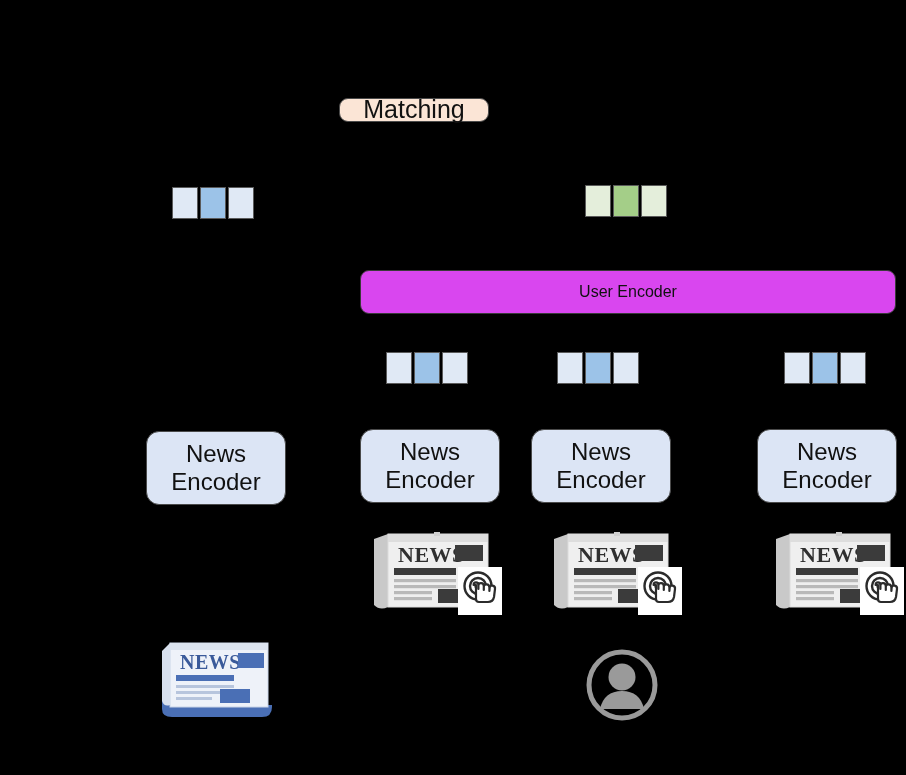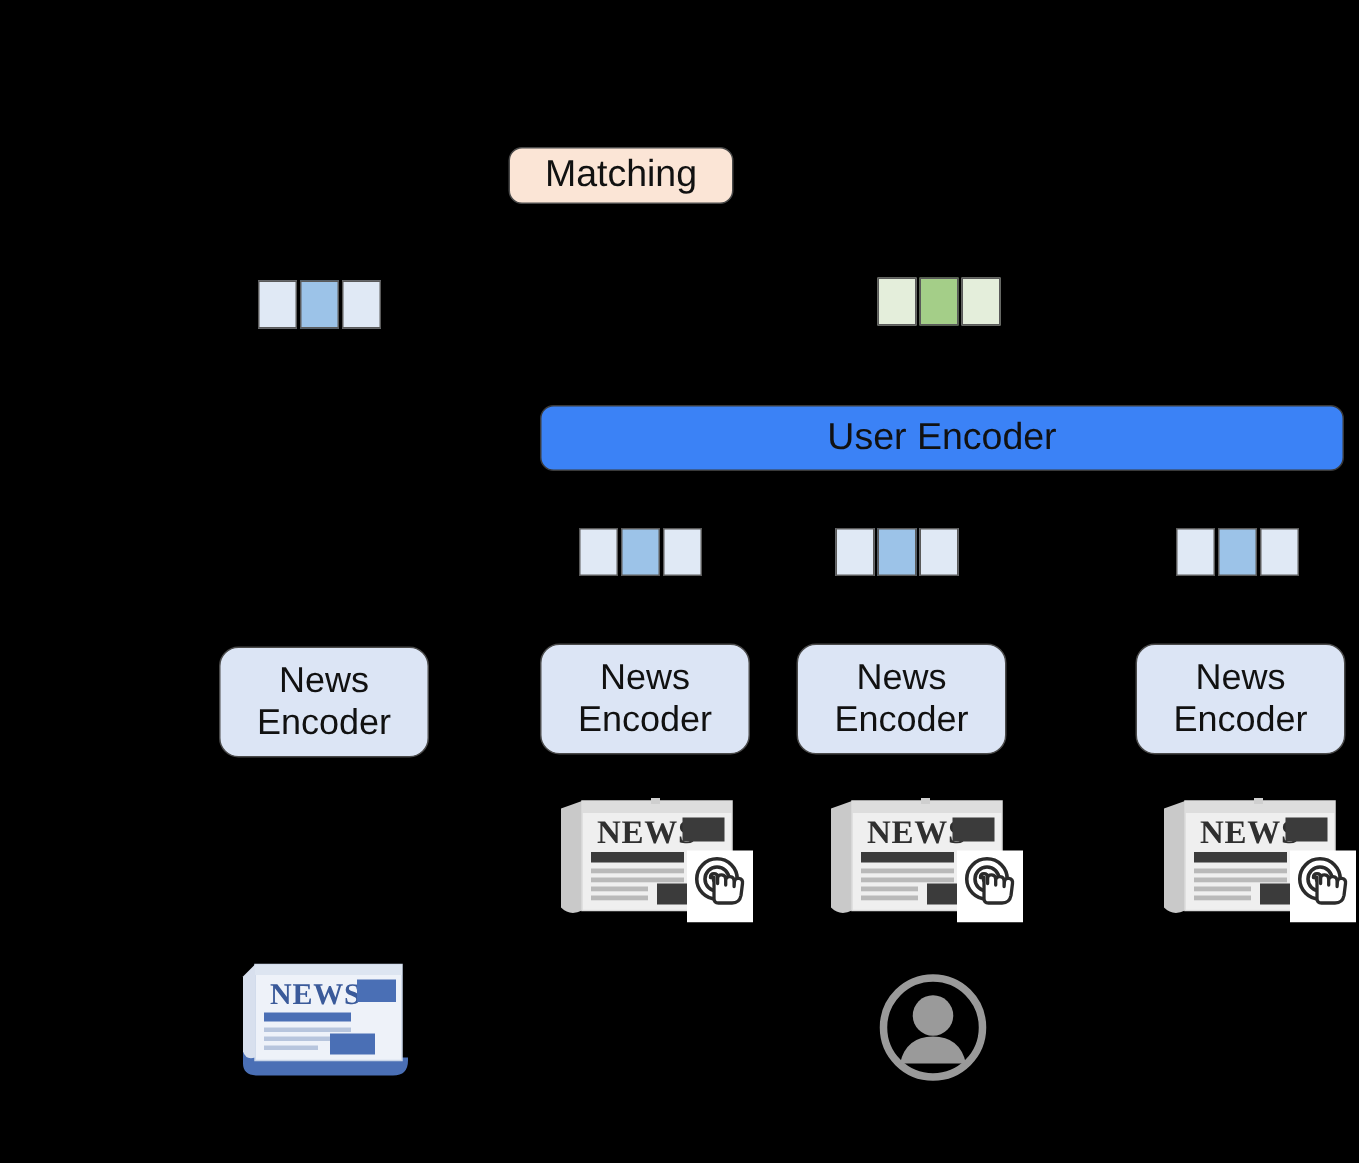--- a/index.html
+++ b/index.html
@@ -31,23 +31,23 @@
     line-height: 1.18;
     white-space: pre-line;
   }
   .matching-box {
     background: #fbe5d6;
     border-color: #4a4a4a;
     font-size: 25px;
     border-radius: 9px;
   }
   .user-encoder-box {
-    background: #3b82f6;
+    background: #d946ef;
     border-color: #3a3a3a;
-    font-size: 25px;
+    font-size: 16px;
     border-radius: 9px;
   }
   .news-encoder-box {
     background: #dce5f5;
     border-color: #4a4a4a;
     font-size: 24px;
     border-radius: 13px;
   }
 
   
@@ -74,21 +74,21 @@
   .paper svg, .avatar svg { display: block; }
 
   
   .avatar { position: absolute; }
 </style>
 </head>
 <body>
 
 <div id="canvas">
 
-  <div class="box matching-box" style="left:339px; top:98px; width:150px; height:38px;">Matching</div>
+  <div class="box matching-box" style="left:339px; top:98px; width:150px; height:24px;">Matching</div>
 
   <div class="vector blue" style="left:172px; top:187px;">
     <span class="cell"></span>
     <span class="cell accent"></span>
     <span class="cell"></span>
   </div>
 
   <div class="vector green" style="left:585px; top:185px;">
     <span class="cell"></span>
     <span class="cell accent"></span>

